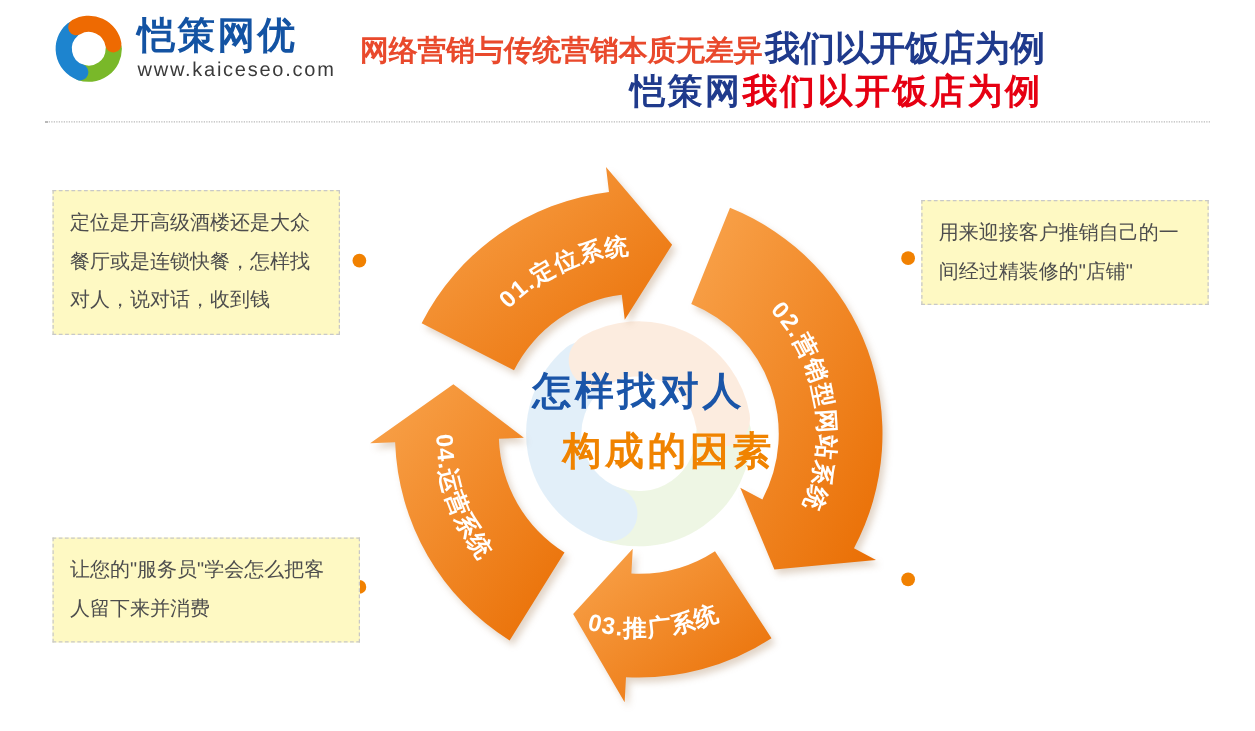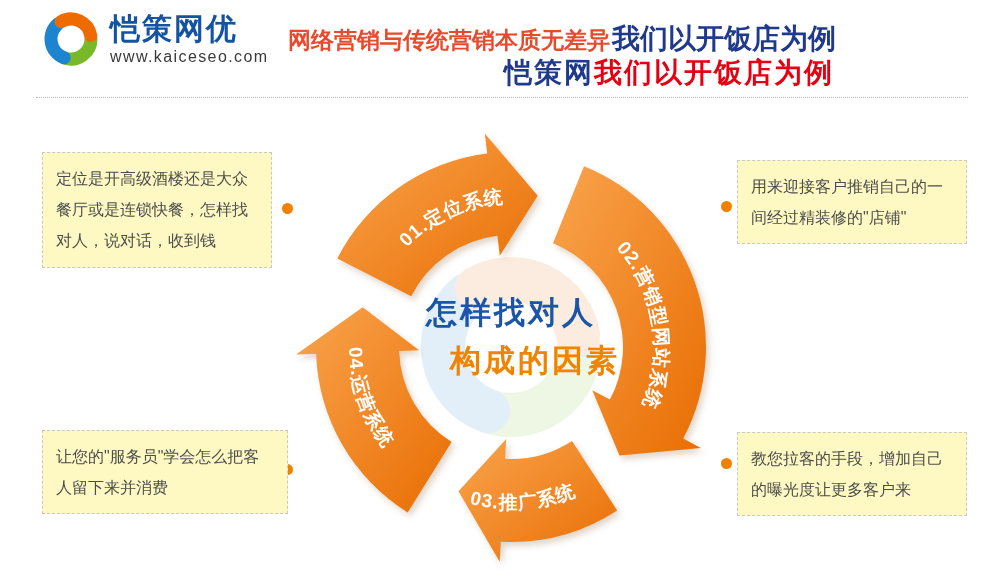--- a/index.html
+++ b/index.html
@@ -114,17 +114,14 @@
 
   <div class="callout tl">
     <span>定位是开高级酒楼还是大众餐厅或是连锁快餐，怎样找对人，说对话，收到钱</span>
   </div>
   <div class="callout tr">
     <span>用来迎接客户推销自己的一间经过精装修的"店铺"</span>
   </div>
   <div class="callout bl">
     <span>让您的"服务员"学会怎么把客人留下来并消费</span>
   </div>
-  <div class="callout br">
-    <span>教您拉客的手段，增加自己的曝光度让更多客户来</span>
-  </div>
 
 </div>
 
 </body></html>

